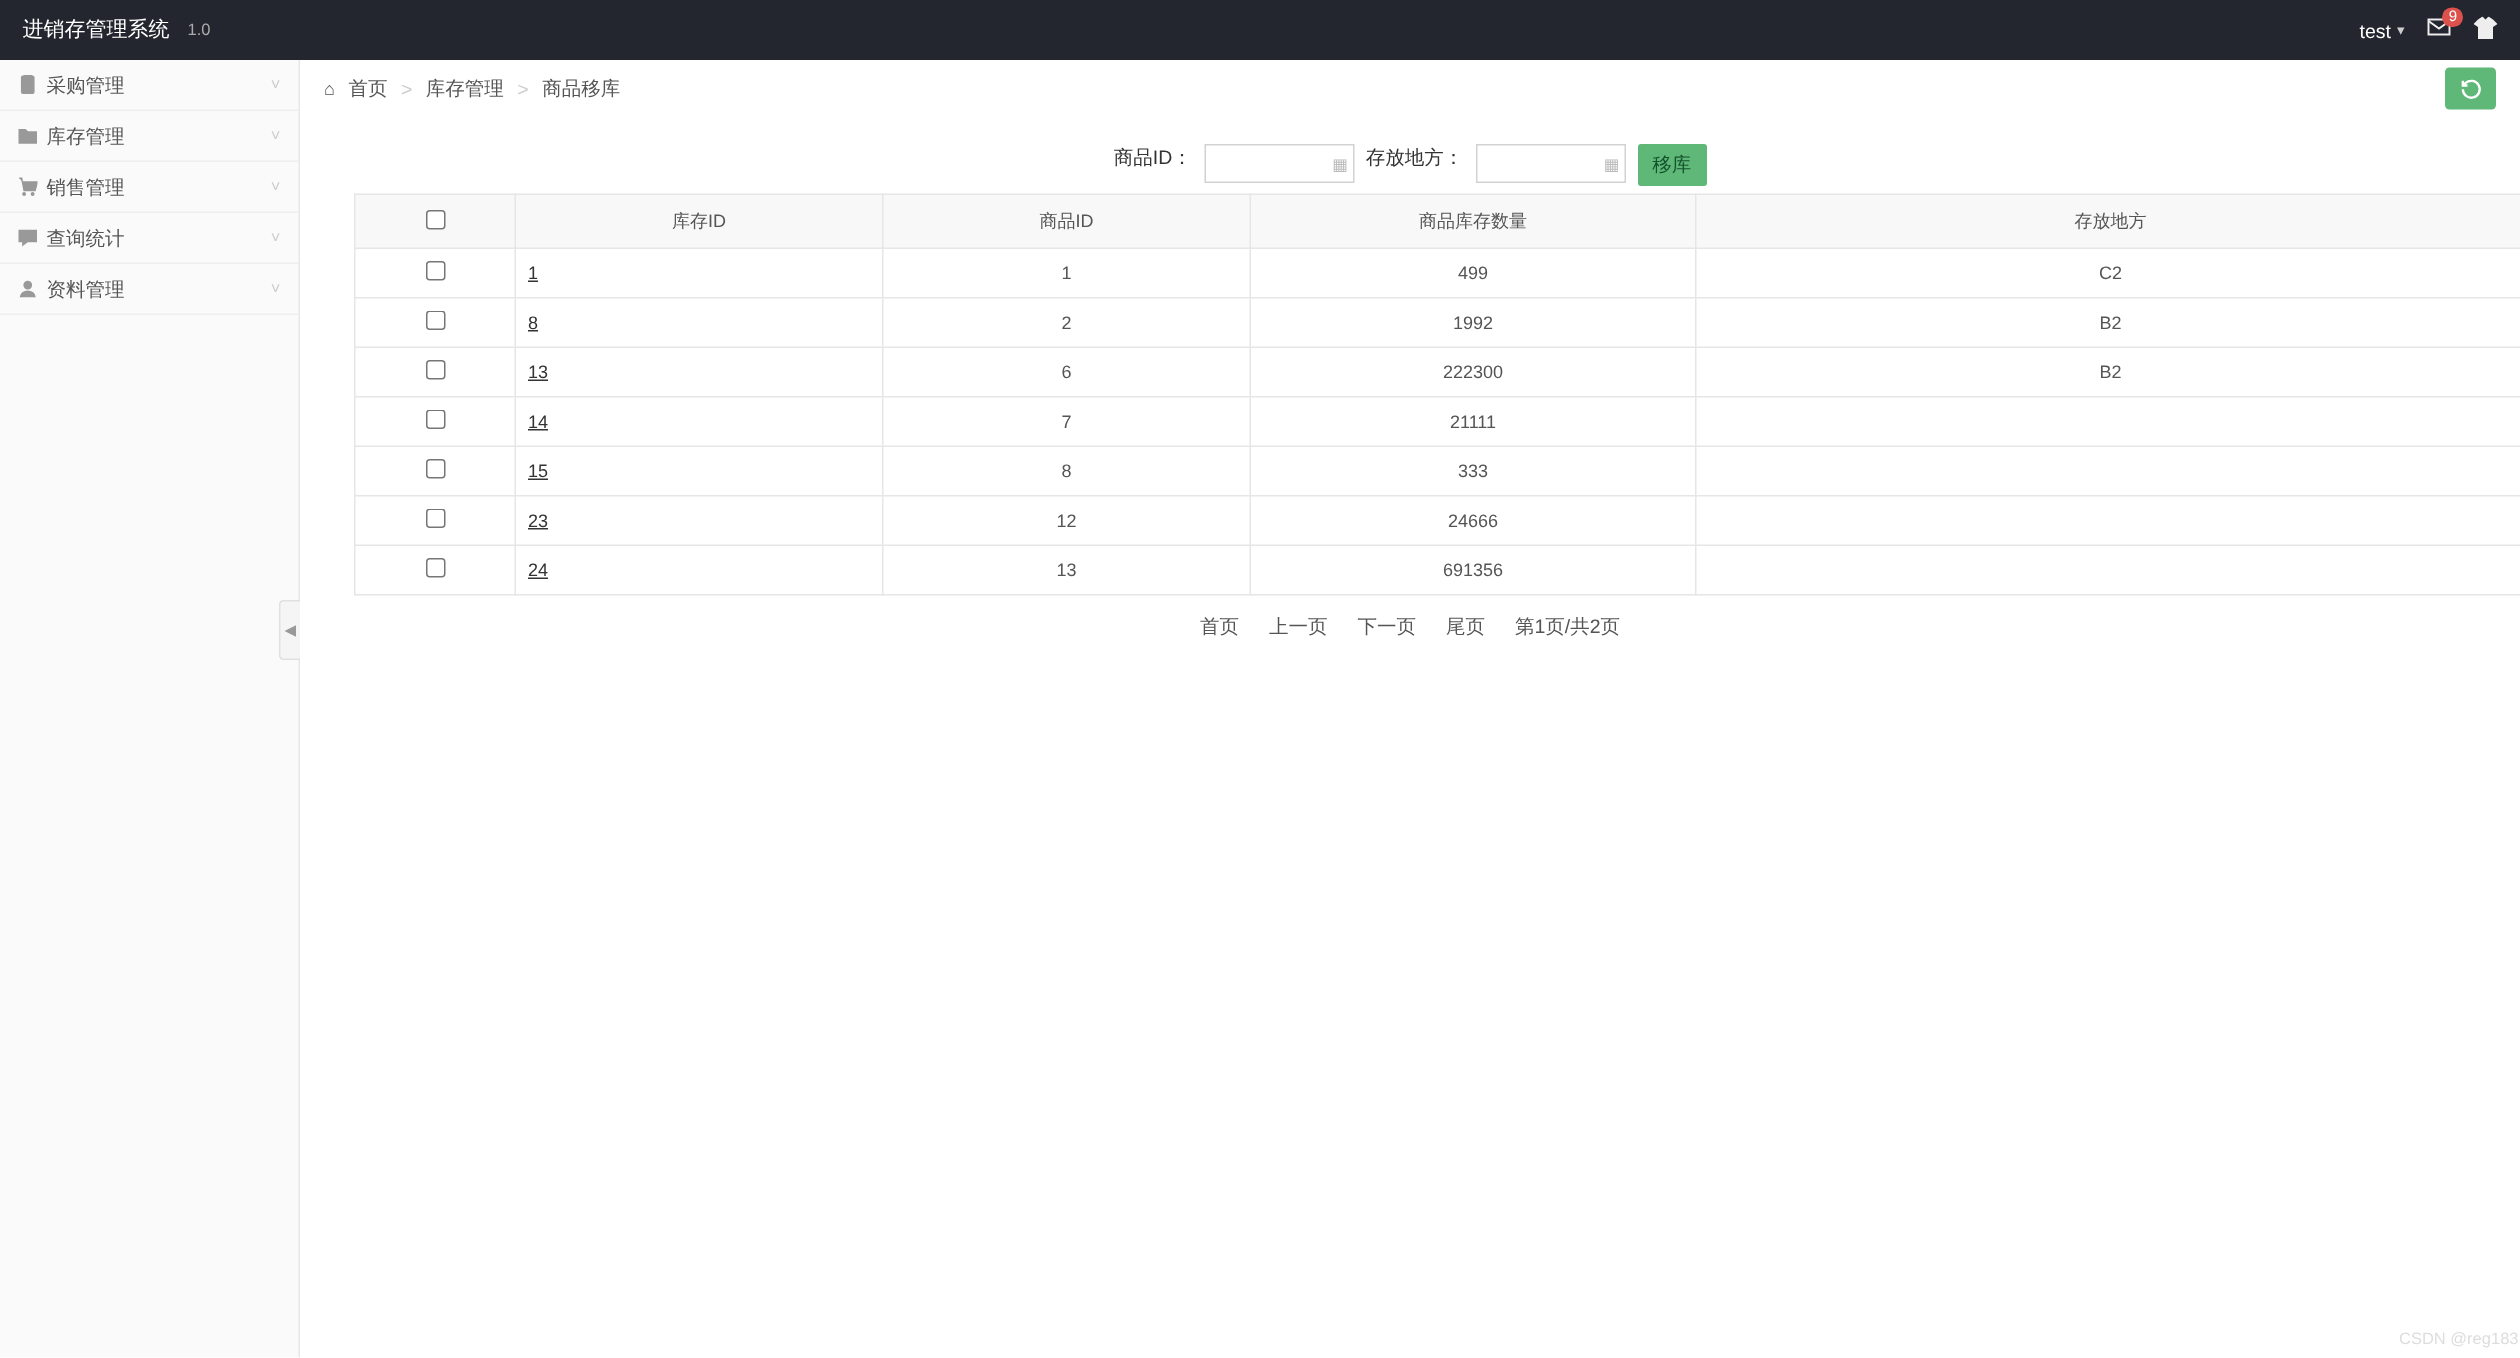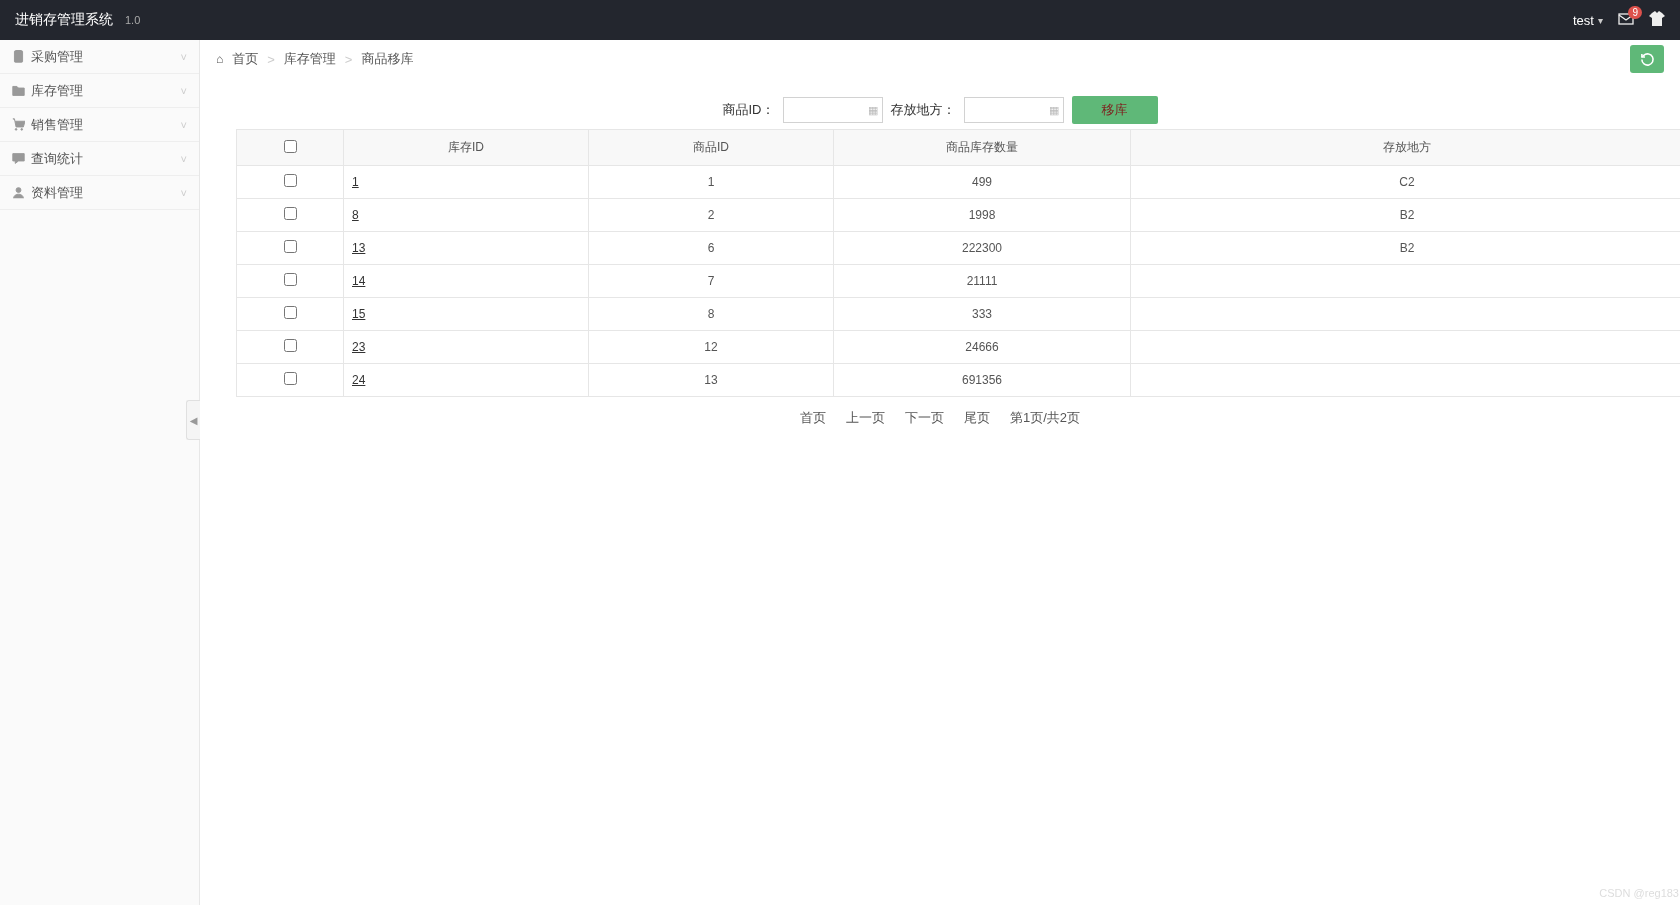--- a/index.html
+++ b/index.html
@@ -24,26 +24,26 @@
 .sidebar-collapse { position: absolute; right: -1px; top: 360px; width: 14px; height: 40px; background: #f5f5f5; border: 1px solid #e0e0e0; border-right: none; display: flex; align-items: center; justify-content: center; cursor: pointer; color: #999; font-size: 10px; border-radius: 3px 0 0 3px; }
 
 
 .main { flex: 1; padding: 0; overflow: auto; }
 .topbar { display: flex; align-items: center; height: 38px; padding: 0 16px; }
 .breadcrumb { display: flex; align-items: center; gap: 9px; font-size: 13px; color: #555; }
 .breadcrumb .home-icon { font-size: 12px; }
 .breadcrumb .sep { color: #ccc; }
 .refresh-btn { margin-left: auto; background: #5FB878; color: #fff; width: 34px; height: 28px; border-radius: 3px; display: flex; align-items: center; justify-content: center; cursor: pointer; font-size: 15px; }
 
-.filter-row { display: flex; align-items: center; justify-content: center; gap: 8px; padding: 18px 0 6px; font-size: 13px; }
+.filter-row { display: flex; justify-content: center; gap: 8px; padding: 18px 0 6px; font-size: 13px; }
 .filter-row label { color: #333; }
 .input-wrap { position: relative; display: inline-block; }
 .input-wrap input { width: 100px; height: 26px; border: 1px solid #d2d2d2; padding: 0 22px 0 6px; font-size: 12px; }
 .input-wrap .picker-icon { position: absolute; right: 4px; top: 50%; transform: translateY(-50%); color: #bbb; font-size: 11px; pointer-events: none; }
-.move-btn { background: #5FB878; color: #7f1d1d; height: 28px; padding: 0 30px; border: none; border-radius: 2px; cursor: pointer; font-size: 13px; }
+.move-btn { background: #5FB878; color: #14532d; height: 28px; padding: 0 10px; border: none; border-radius: 2px; cursor: pointer; font-size: 13px; }
 
 .info-bar { margin: 18px 16px 0; background: #f2f9fe; border: 1px solid #e6f4ff; height: 34px; display: flex; align-items: center; justify-content: flex-end; padding: 0 14px; font-size: 13px; color: #333; }
 .info-bar .count { color: #e74c3c; font-size: 15px; margin: 0 4px; font-weight: bold; }
 
 
 .table-wrap { margin: 0 16px; }
 table { width: 100%; border-collapse: collapse; margin-top: -1px; margin-left: 20px; }
 th, td { border: 1px solid #e6e6e6; text-align: center; font-size: 12px; color: #555; font-weight: normal; }
 th { height: 36px; background: #f8f8f8; }
 td { height: 33px; }
@@ -182,21 +182,21 @@
               <td class="chk"><input type="checkbox" style=""></td>
               <td class="c1 link"><a>1</a></td>
               <td class="c2">1</td>
               <td class="c3">499</td>
               <td class="c4">C2</td>
             </tr>
             <tr>
               <td class="chk"><input type="checkbox" style=""></td>
               <td class="c1 link"><a>8</a></td>
               <td class="c2">2</td>
-              <td class="c3">1998</td>
+              <td class="c3">1992</td>
               <td class="c4">B2</td>
             </tr>
             <tr>
               <td class="chk"><input type="checkbox" style=""></td>
               <td class="c1 link"><a>13</a></td>
               <td class="c2">6</td>
               <td class="c3">222300</td>
               <td class="c4">B2</td>
             </tr>
             <tr>

